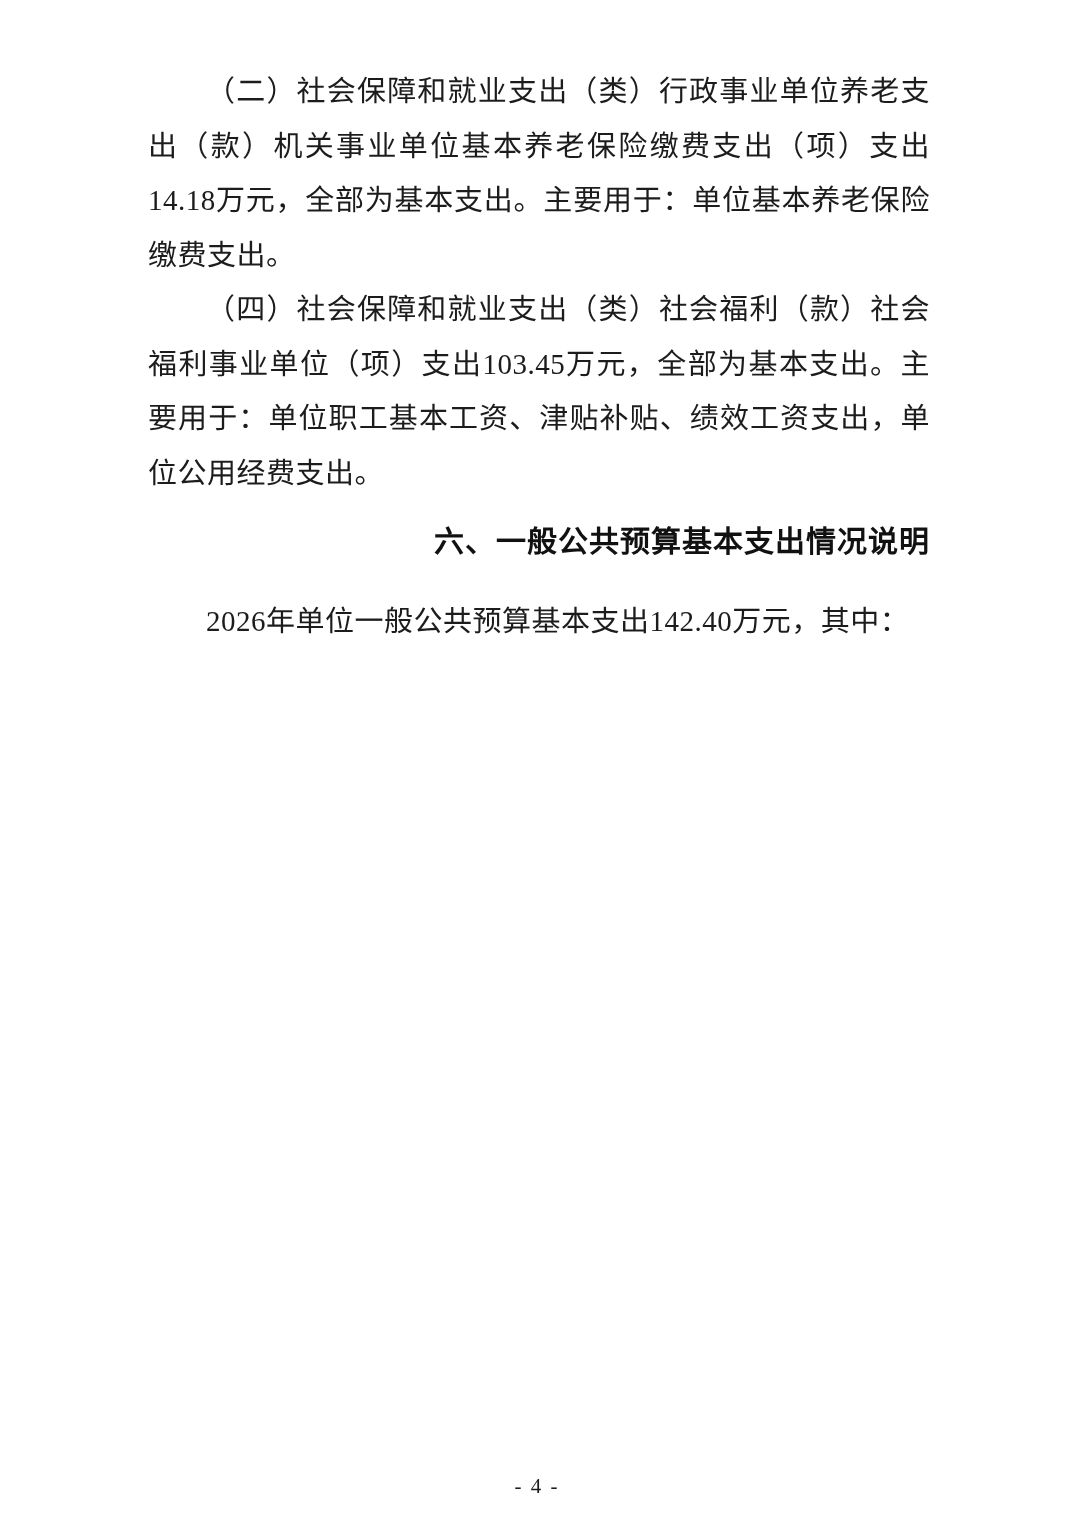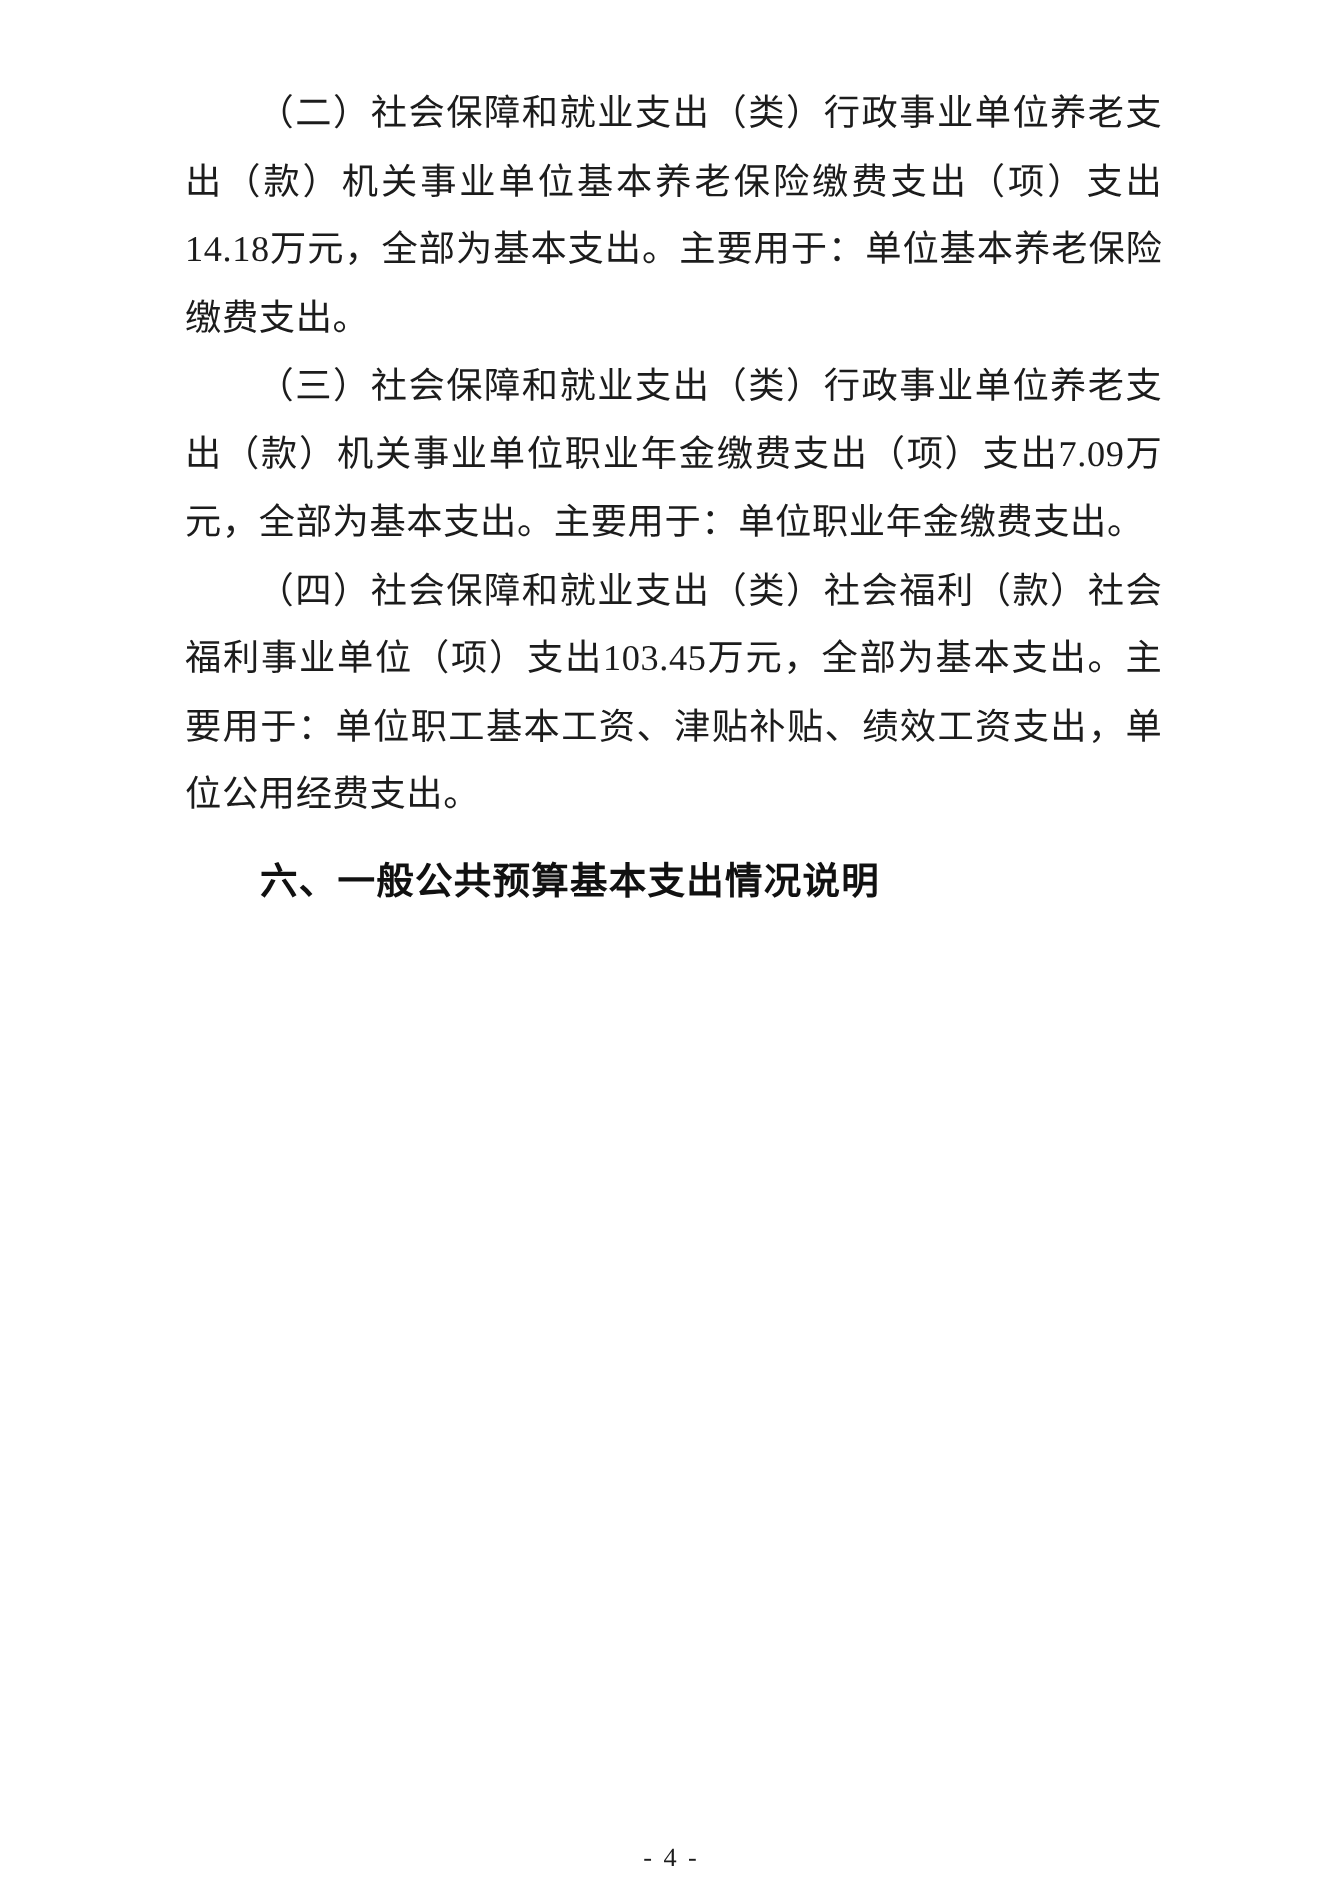--- a/index.html
+++ b/index.html
@@ -36,21 +36,21 @@
     letter-spacing: 0.5px;
   }
   .heading {
     margin: 15px 0 24px 0;
     font-family: "Liberation Sans", "DejaVu Sans", sans-serif;
     font-weight: 700;
     font-size: 30px;
     line-height: 54.5px;
     color: #111111;
     text-indent: 2em;
-    text-align: left;
+    text-align: right;
     letter-spacing: 1px;
   }
   .page-footer {
     position: absolute;
     left: 0;
     top: 1474px;
     width: 100%;
     text-align: center;
   }
   .page-number {
@@ -59,20 +59,20 @@
     color: #1c1c1c;
     letter-spacing: 2px;
   }
 </style>
 </head>
 <body>
 
 <div class="page">
   <main class="content">
     <p class="para">（二）社会保障和就业支出（类）行政事业单位养老支出（款）机关事业单位基本养老保险缴费支出（项）支出14.18万元，全部为基本支出。主要用于：单位基本养老保险缴费支出。</p>
-    <p class="para">（三）社会保障和就业支出（类）行政事业单位养老支出（款）机关事业单位职业年金缴费支出（项）支出7.09万元，全部为基本支出。主要用于：单位职业年金缴费支出。</p>
     <p class="para">（四）社会保障和就业支出（类）社会福利（款）社会福利事业单位（项）支出103.45万元，全部为基本支出。主要用于：单位职工基本工资、津贴补贴、绩效工资支出，单位公用经费支出。</p>
     <h2 class="heading">六、一般公共预算基本支出情况说明</h2>
+    <p class="para">2026年单位一般公共预算基本支出142.40万元，其中：</p>
   </main>
   <footer class="page-footer">
     <span class="page-number">- 4 -</span>
   </footer>
 </div>
 
 </body></html>

